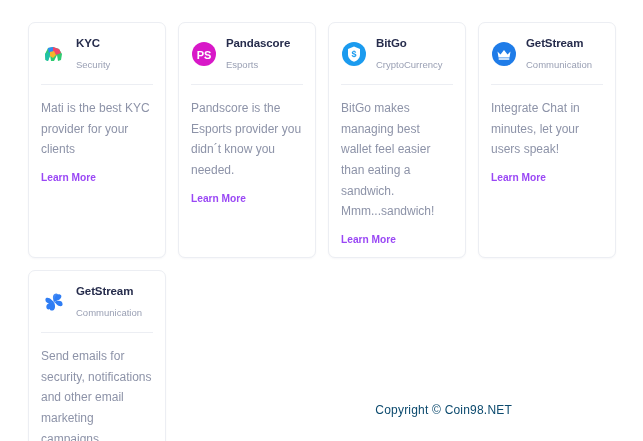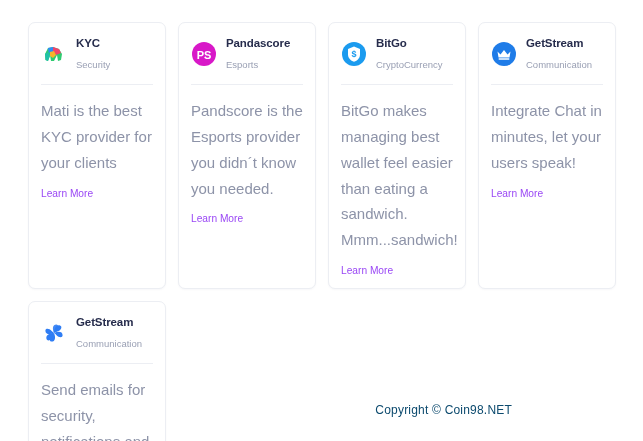--- a/index.html
+++ b/index.html
@@ -77,30 +77,30 @@
     margin-top: 10px;
   }
 
   .card-divider {
     height: 1px;
     background: #eceef3;
     margin: 13px 0 13px 0;
   }
 
   .card-desc {
-    font-size: 15px;
+    font-size: 12px;
     line-height: 1.72;
     color: #8d93a8;
   }
 
   .card-link {
     display: inline-block;
     margin-top: 12px;
     font-size: 10.2px;
-    font-weight: normal;
+    font-weight: bold;
     color: #9a48f5;
     text-decoration: none;
     cursor: pointer;
     align-self: flex-start;
   }
 
   .footer {
     position: absolute;
     right: 34px;
     bottom: 24px;

